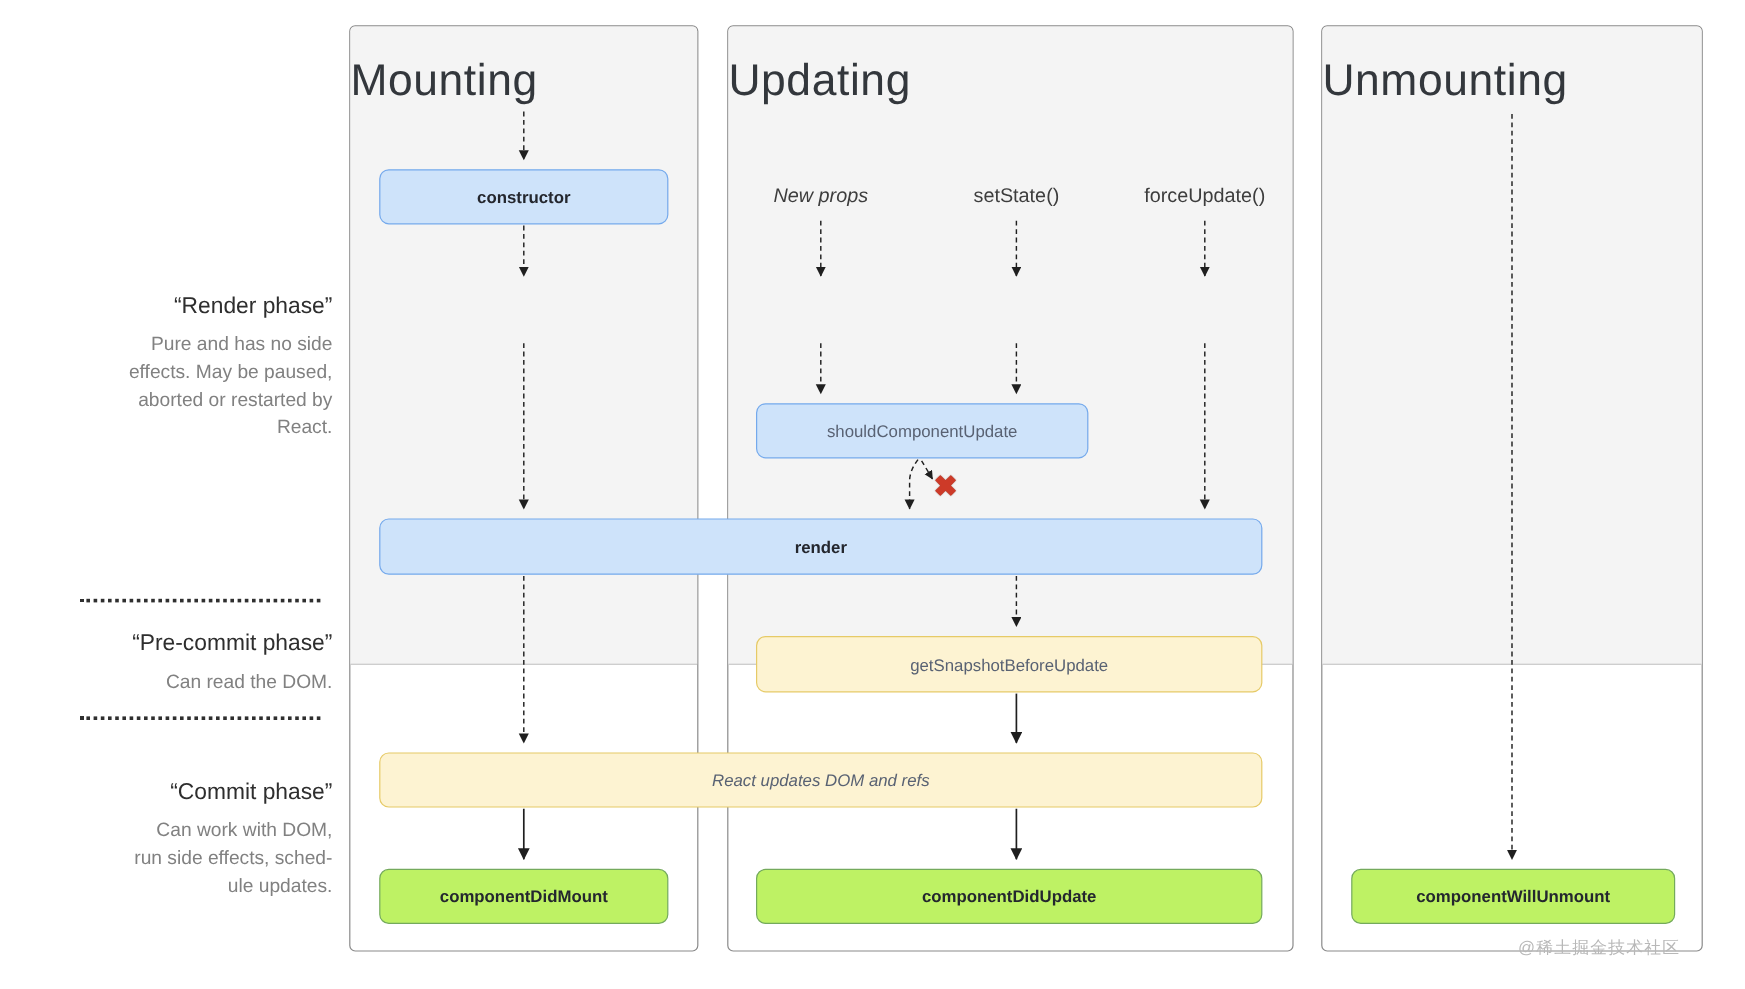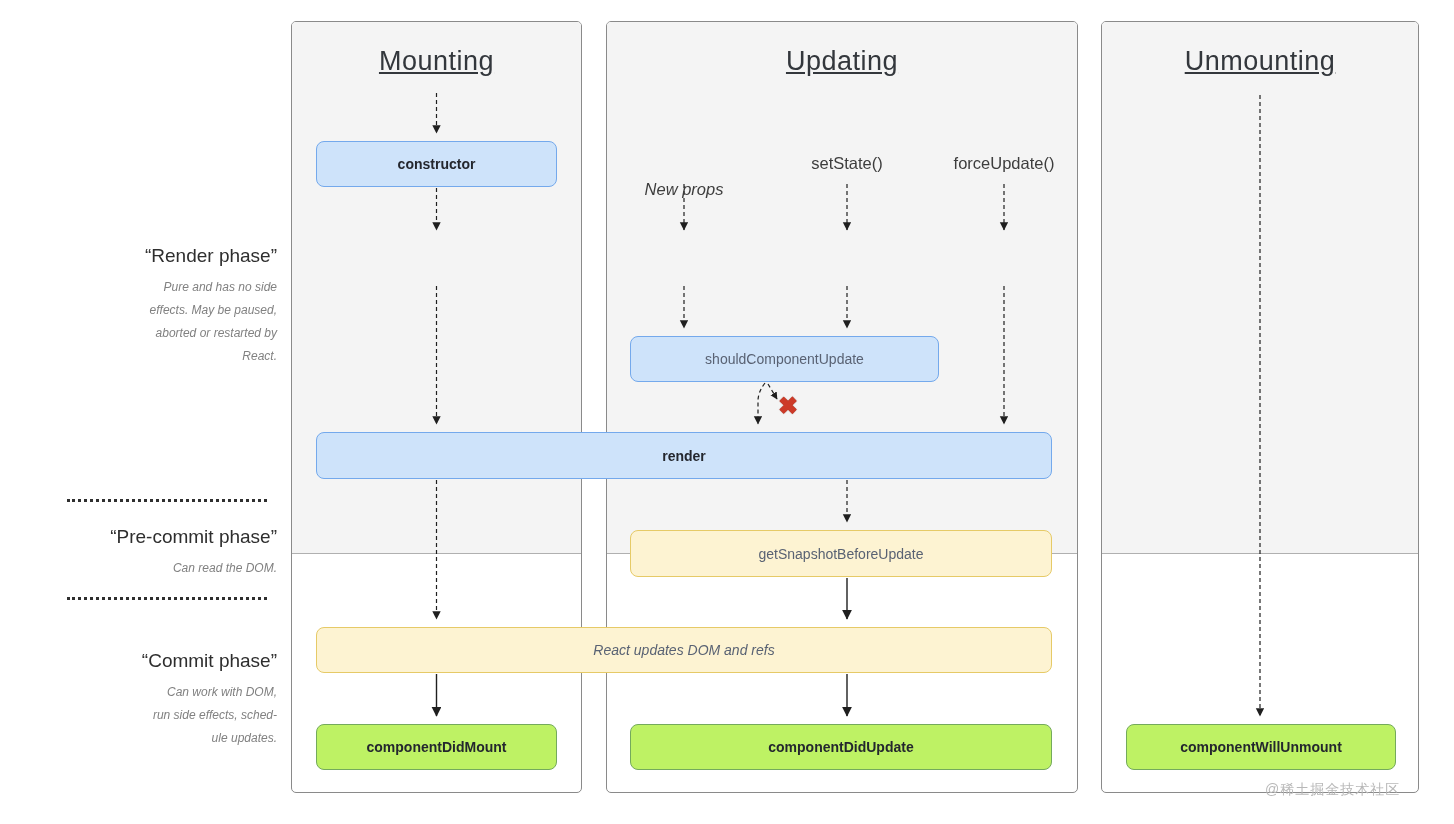--- a/index.html
+++ b/index.html
@@ -18,61 +18,61 @@
     border:1px solid #8a8a8a; border-radius:5px;
     z-index:1;
   }
   .column .gray-zone {
     position:absolute; left:0; top:0; right:0; height:531px;
     background:#f4f4f4; border-bottom:1px solid #b0b0b0;
     border-radius:4px 4px 0 0;
   }
   .column-title {
     position:absolute; left:0; right:0; top:24px;
-    text-align:center; font-size:27px; font-weight:400;
-    color:#33373c; letter-spacing:0.5px;text-decoration:underline;
+    text-align:left; font-size:37px; font-weight:400;
+    color:#33373c; letter-spacing:0.5px;
   }
   #col-mounting   { left:291px; width:289px; }
   #col-updating   { left:606px; width:470px; }
   #col-unmounting { left:1101px; width:316px; }
 
   
   .phase-block { position:absolute; left:57px; width:220px; text-align:right; z-index:2; }
   .phase-title { font-size:19px; color:#2e2e2e; font-weight:400; }
-  .phase-desc  { font-size:12px; color:#818181; line-height:23px; white-space:pre-line; margin-top:9px;font-style:italic; }
+  .phase-desc  { font-size:16px; color:#818181; line-height:23px; white-space:pre-line; margin-top:9px; }
   .dotted-sep  { position:absolute; left:67px; width:200px; height:0;
                  border-top:3px dotted #2f2f2f; z-index:2; }
 
   
   #arrows { position:absolute; left:0; top:0; z-index:2; }
 
   
   .trigger-label {
     position:absolute; top:154px; width:140px; text-align:center;
     font-size:16.5px; color:#3d3d3d; z-index:3;
   }
-  .trigger-label.italic { font-style:italic;margin-top:26px; }
+  .trigger-label.italic { font-style:italic; }
 
   
   .node {
     position:absolute; z-index:3;
     display:flex; align-items:center; justify-content:center;
     font-size:14px; border-radius:8px; border:1px solid transparent;
     box-sizing:border-box;
   }
   .node.blue   { background:#cee3fa; border-color:#74a9ec; }
   .node.yellow { background:#fdf3d2; border-color:#e6ca67; }
   .node.green  { background:#bef264; border-color:#74aa5c; }
   .node.bold   { font-weight:700; color:#24272e; }
   .node.gray   { color:#596273; }
   .node.italic { font-style:italic; color:#596273; }
 
   #node-constructor   { left:316px; top:141px; width:241px; height:46px; }
   #node-get-derived   { left:316px; top:238px; width:736px; height:47px; }
-  #node-should-update { left:630px; top:336px; width:309px; height:46px; }
+  #node-should-update { left:630px; top:336px; width:277px; height:46px; }
   #node-render        { left:316px; top:432px; width:736px; height:47px; }
   #node-get-snapshot  { left:630px; top:530px; width:422px; height:47px; }
   #node-react-updates { left:316px; top:627px; width:736px; height:46px; }
   #node-did-mount     { left:316px; top:724px; width:241px; height:46px; }
   #node-did-update    { left:630px; top:724px; width:422px; height:46px; }
   #node-will-unmount  { left:1126px; top:724px; width:270px; height:46px; }
 
   
   #cancel-x {
     position:absolute; left:778px; top:394px; z-index:4;

